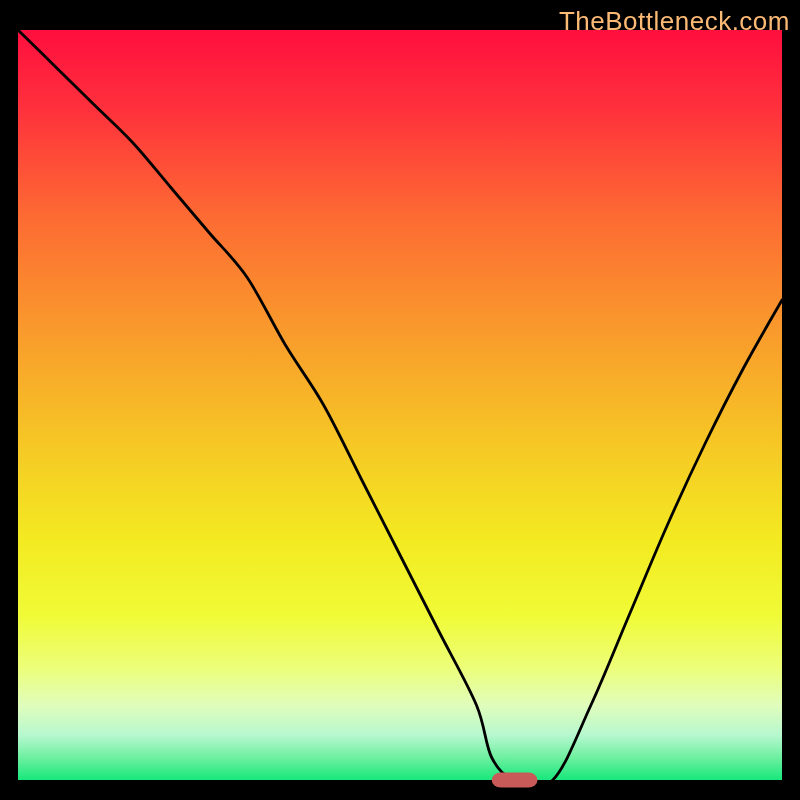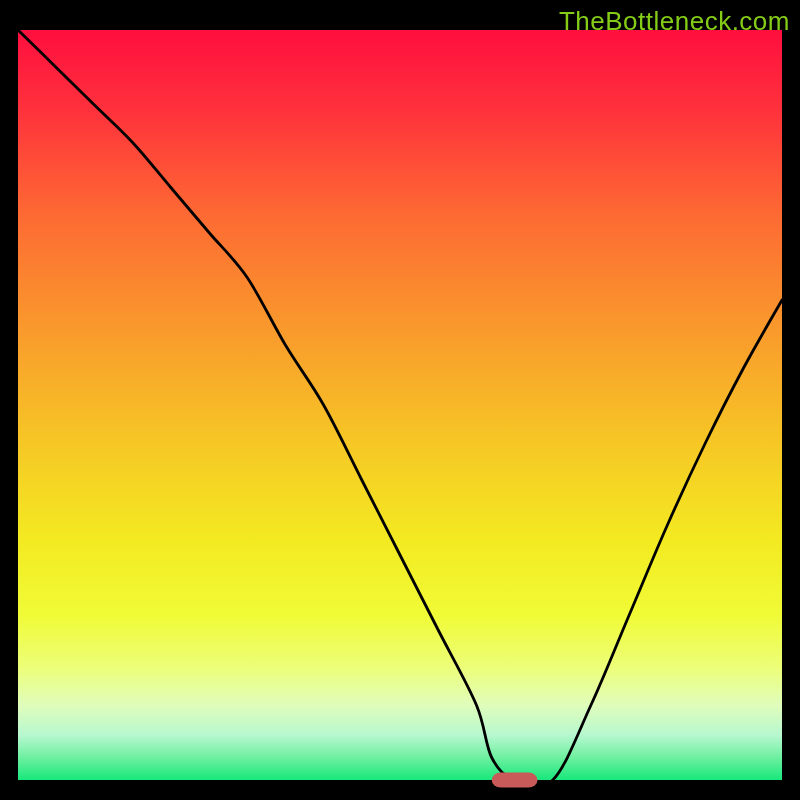--- a/index.html
+++ b/index.html
@@ -13,21 +13,21 @@
   .wrap {
     position: relative;
     width: 800px;
     height: 800px;
     background: #000;
   }
   .watermark {
     position: absolute;
     top: 6px;
     right: 10px;
-    color: #84cc16;
+    color: #fdba74;
     font-family: Arial, Helvetica, sans-serif;
     font-size: 26px;
     font-weight: 500;
     letter-spacing: 0.5px;
     z-index: 5;
   }
   svg {
     position: absolute;
     top: 0;
     left: 0;

